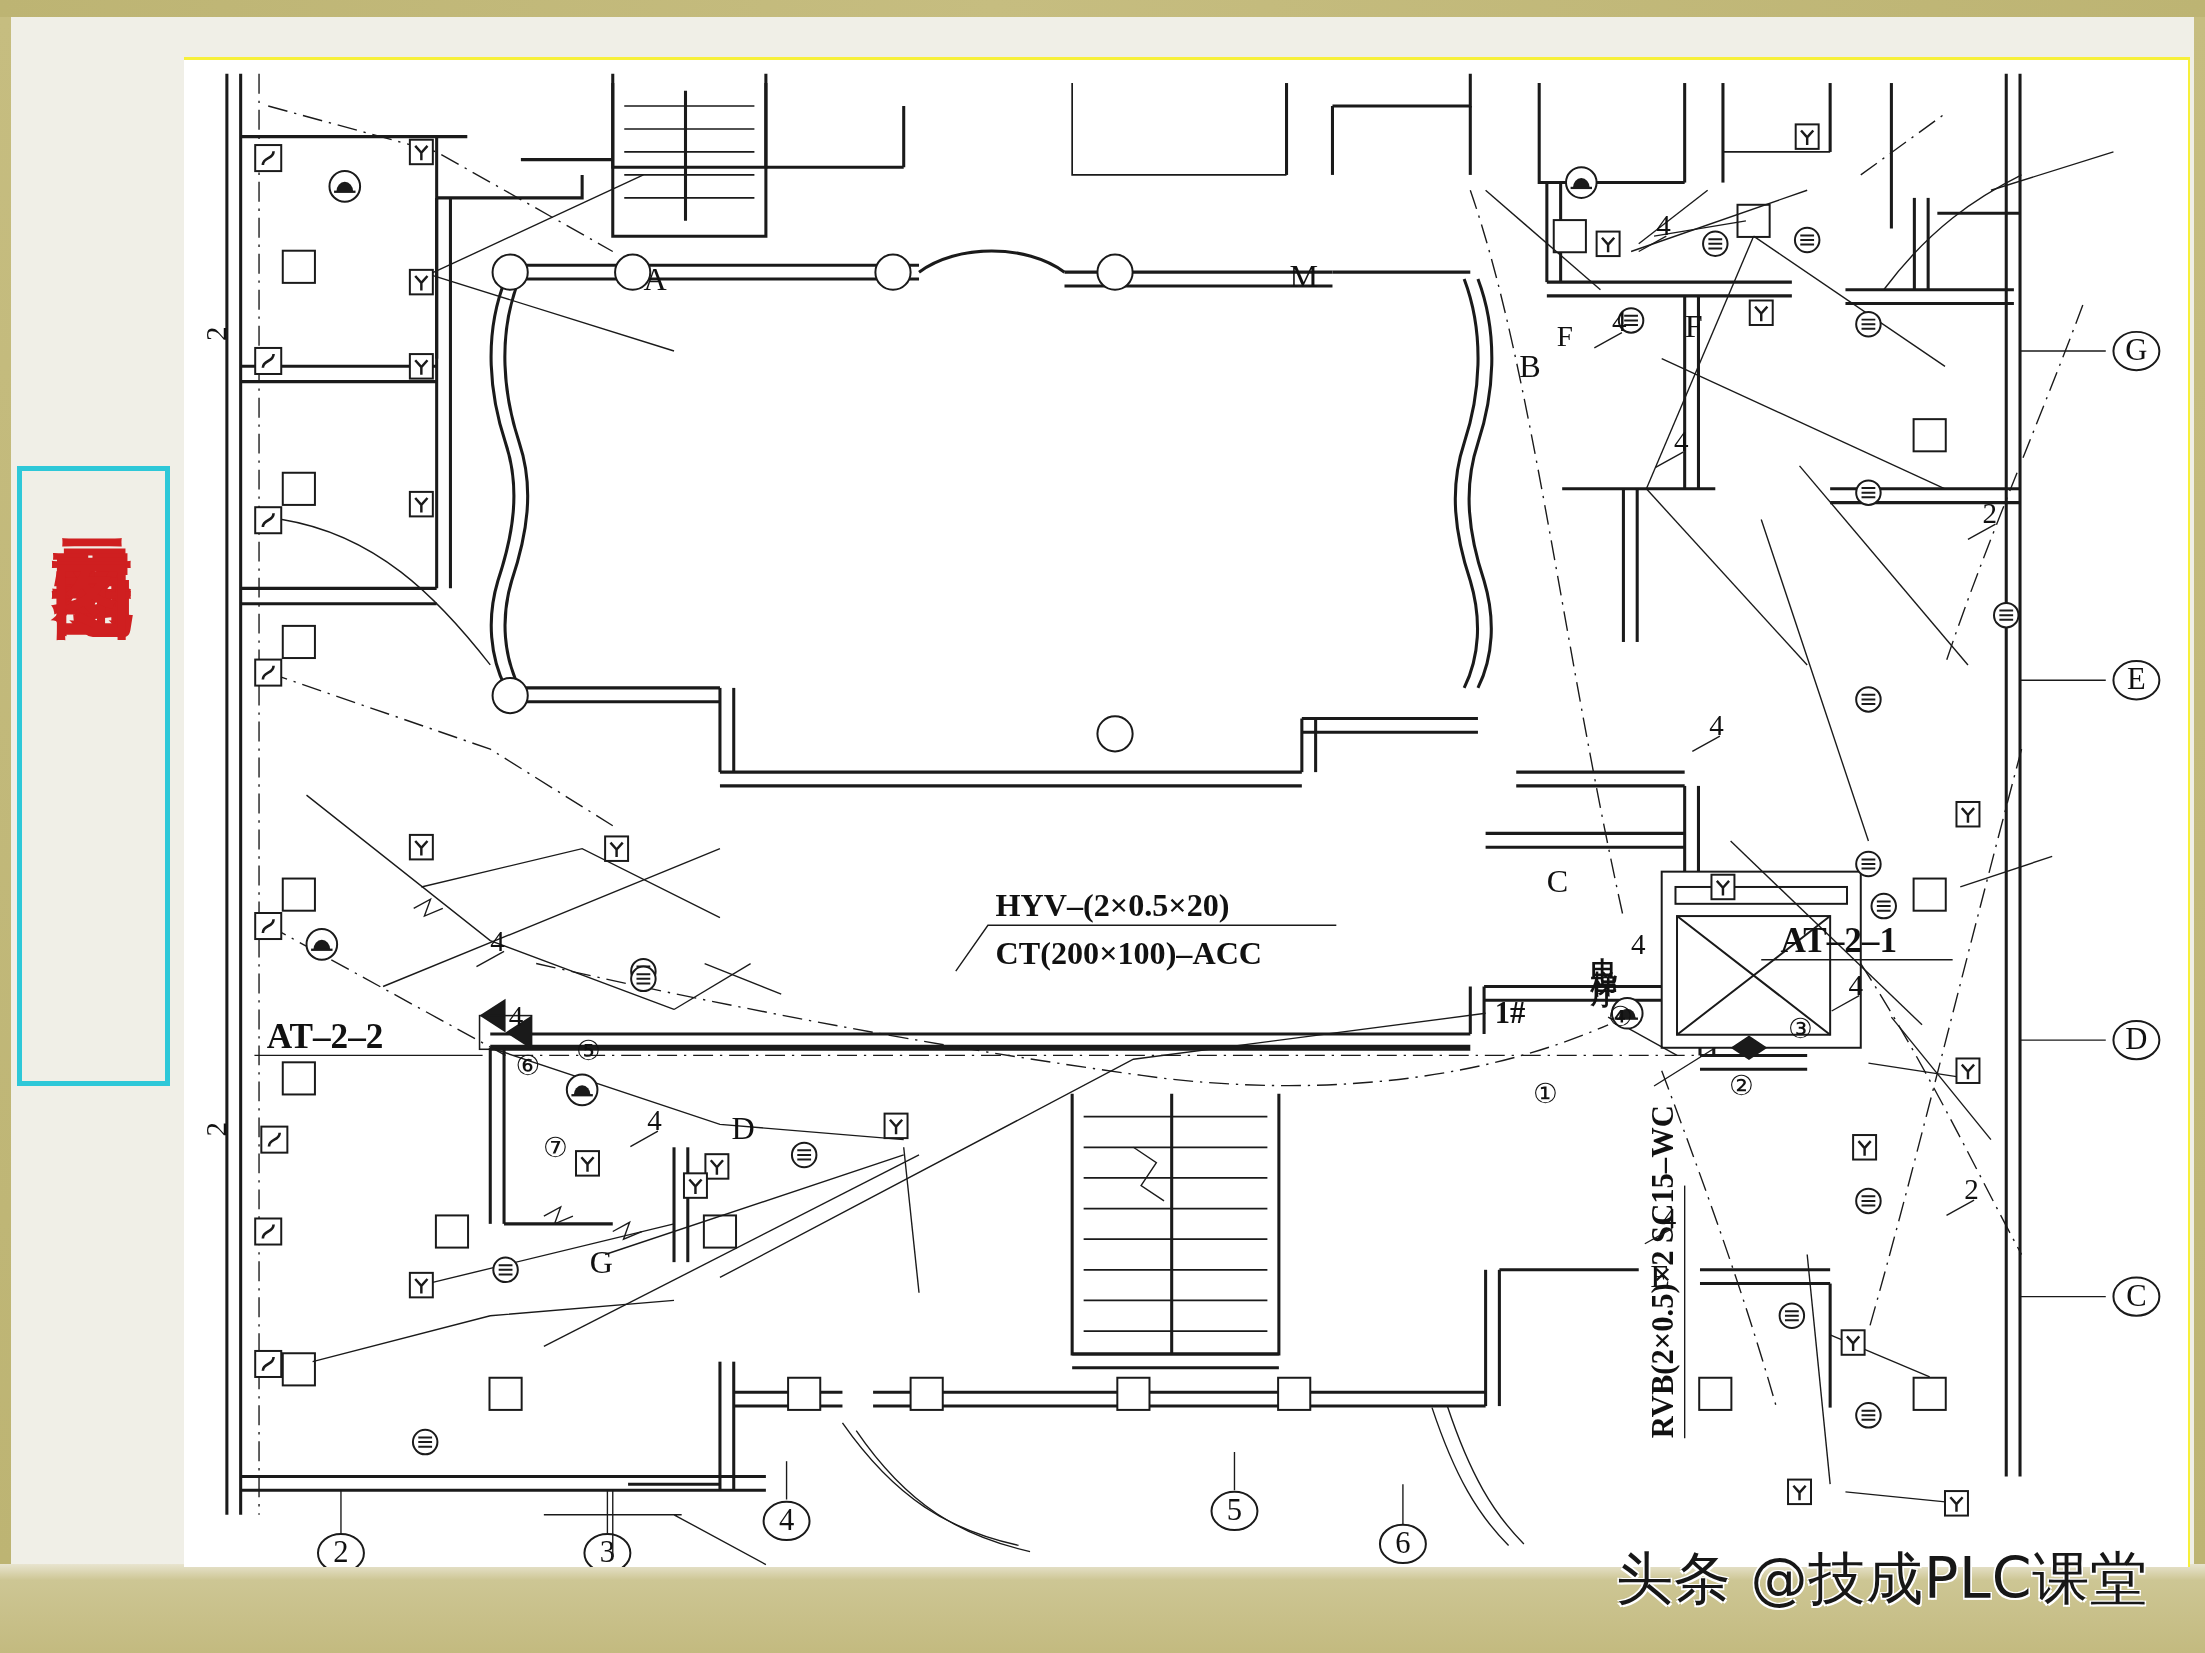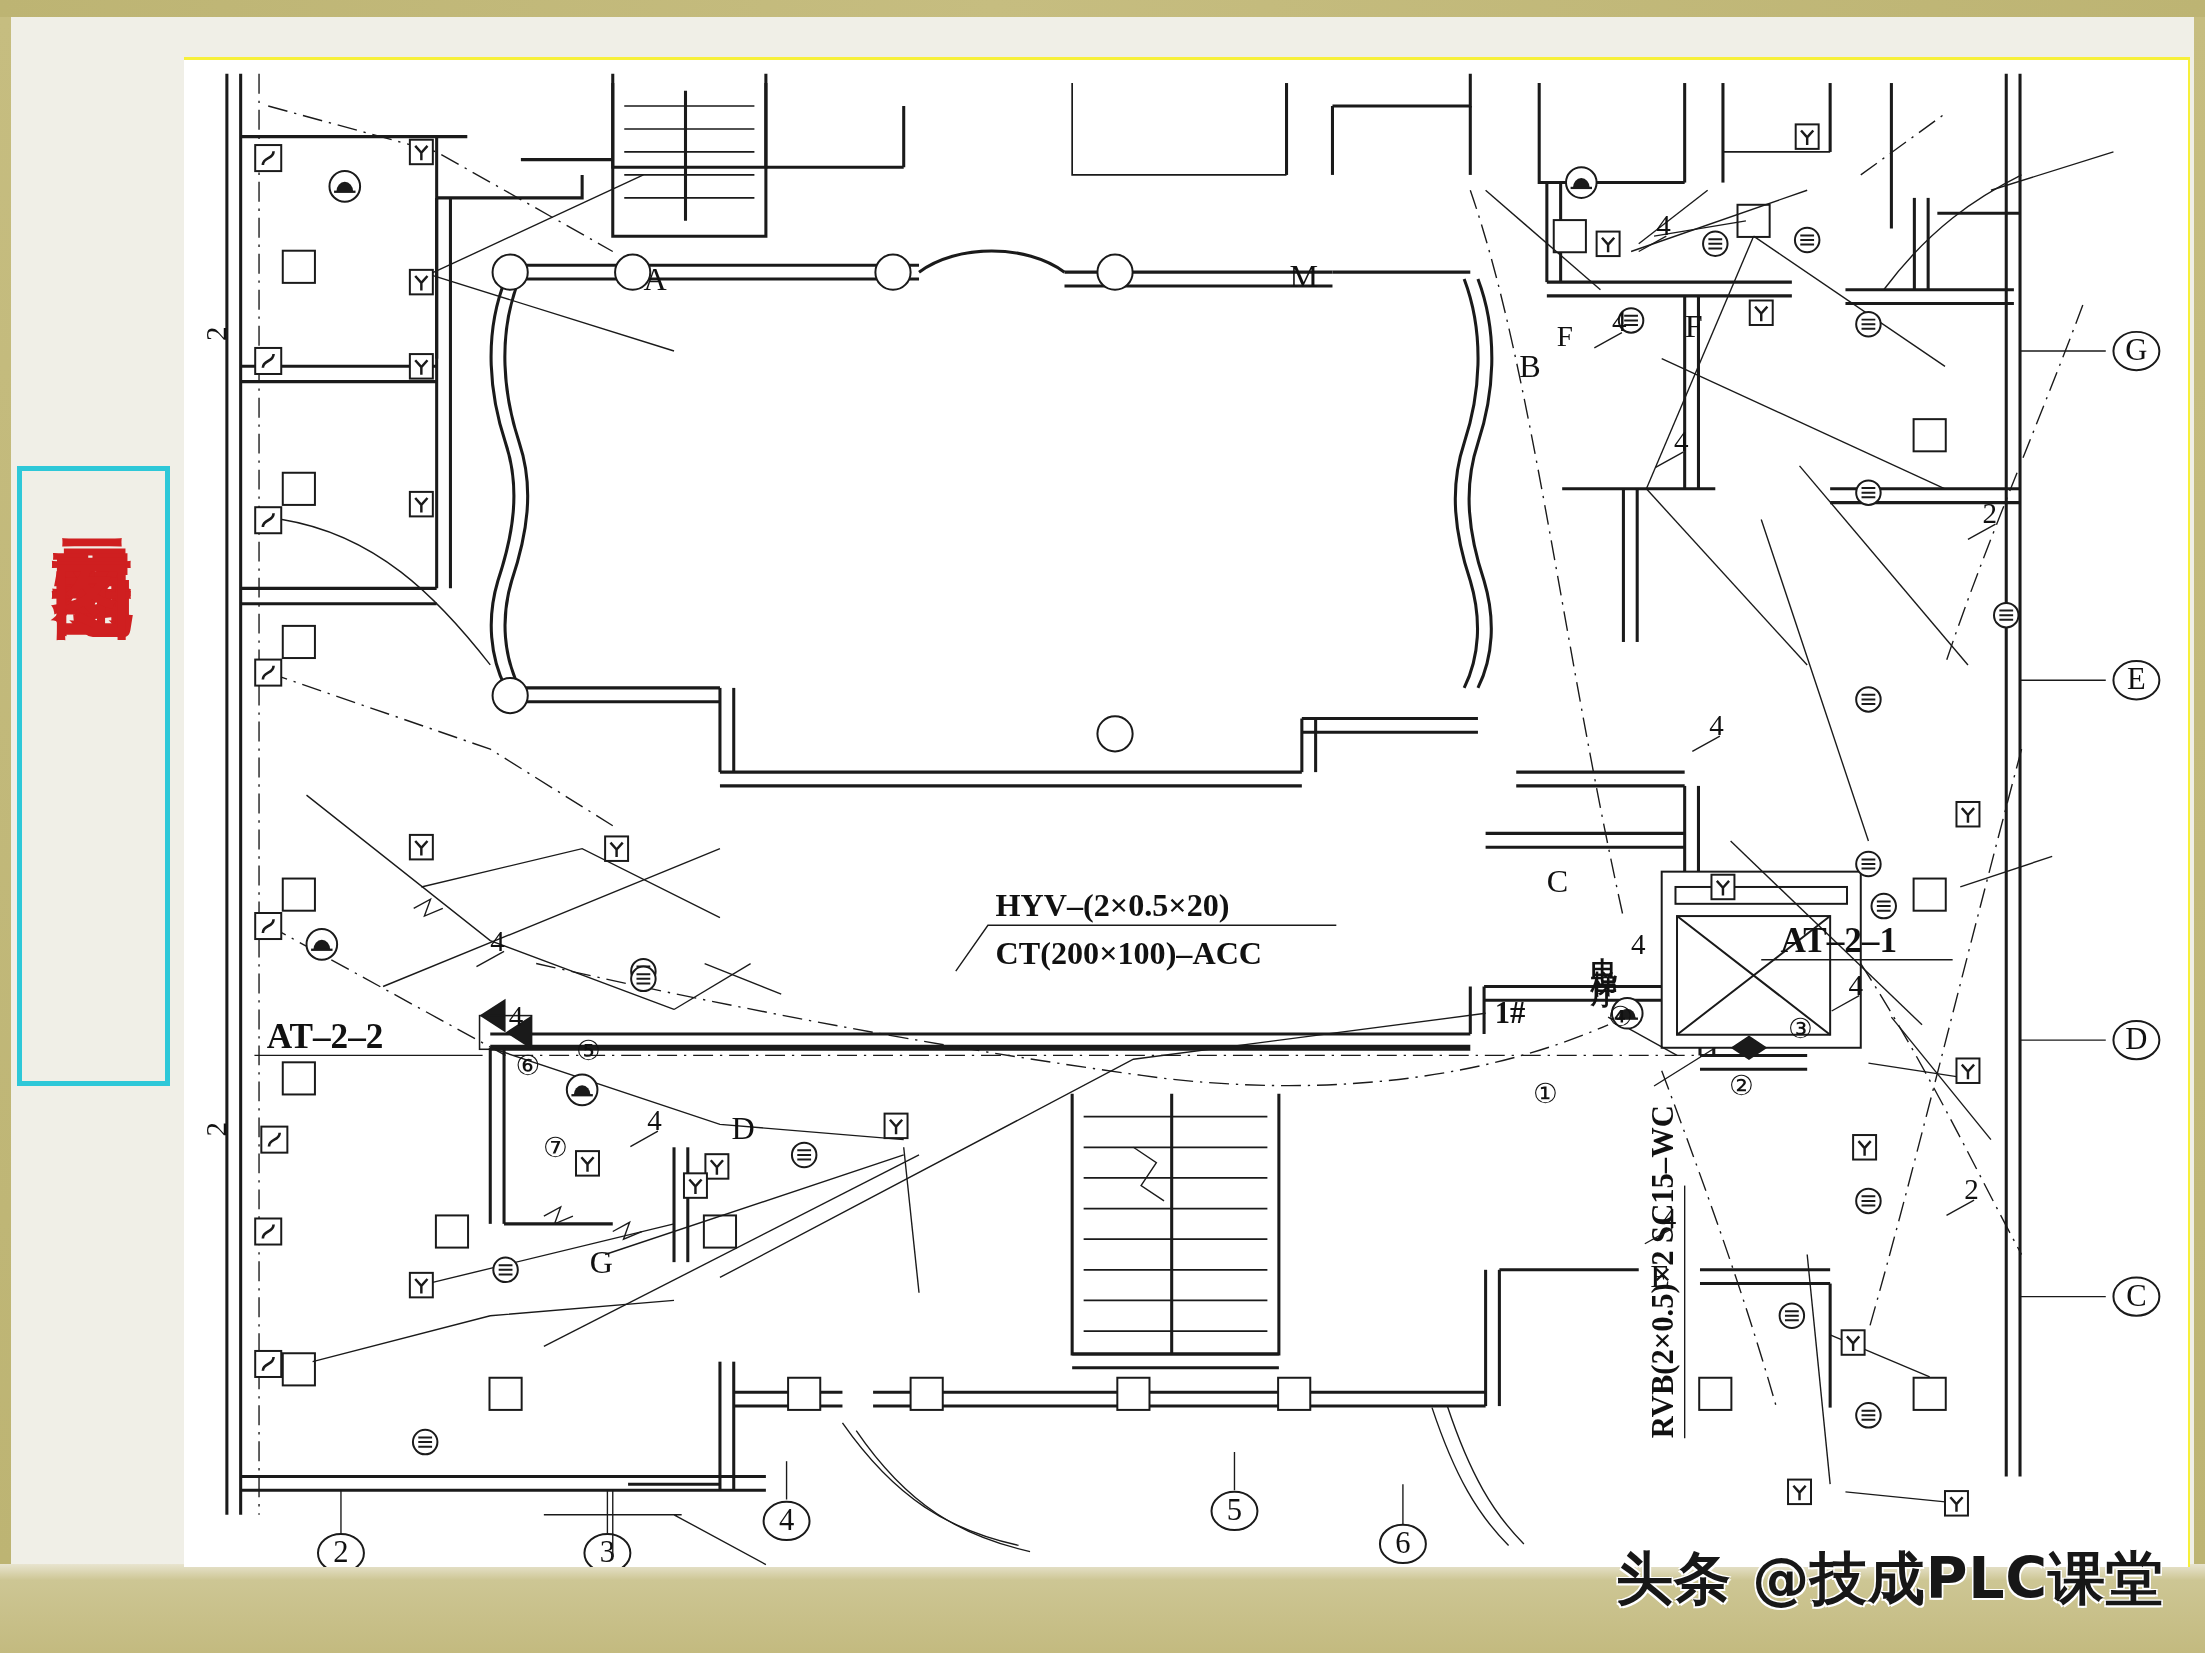--- a/index.html
+++ b/index.html
@@ -55,21 +55,21 @@
     border-right:2.3px solid #f7f03a;
     box-sizing:border-box;
     overflow:hidden;
   }
   #floorplan-svg{position:absolute;left:0;top:0;}
 
   
   #watermark{
     position:absolute;left:1616px;top:1541px;
     font-family:"DejaVu Sans", sans-serif;
-    font-weight:bold;
+    font-weight:normal;
     font-size:57px;
     color:#171717;
     letter-spacing:0.8px;
     white-space:nowrap;
     text-shadow:
       -1.5px -1.5px 0 #fff, 1.5px -1.5px 0 #fff,
       -1.5px  1.5px 0 #fff, 1.5px  1.5px 0 #fff;
   }
 </style>
 </head>

